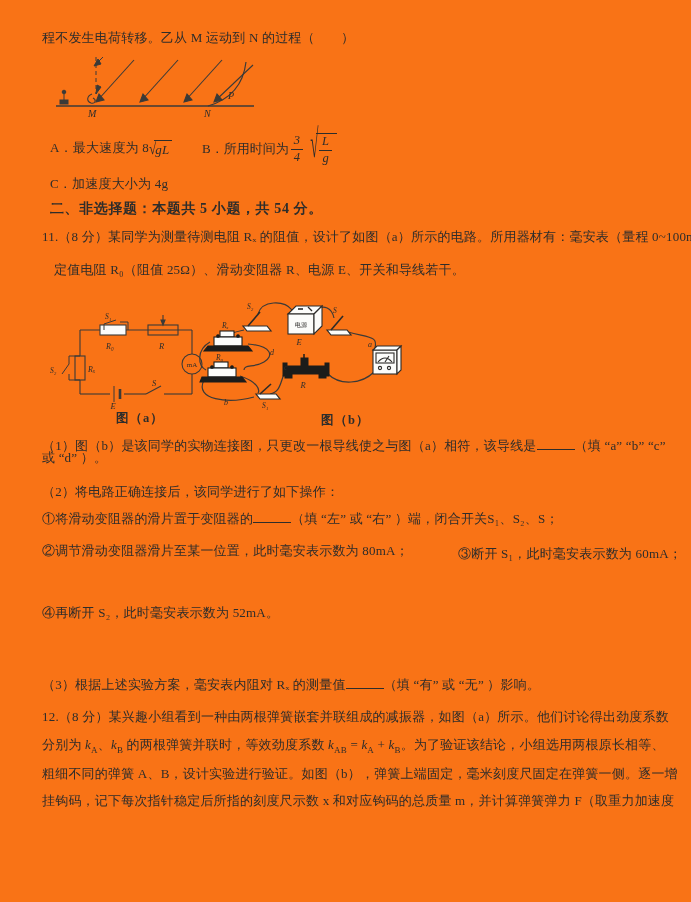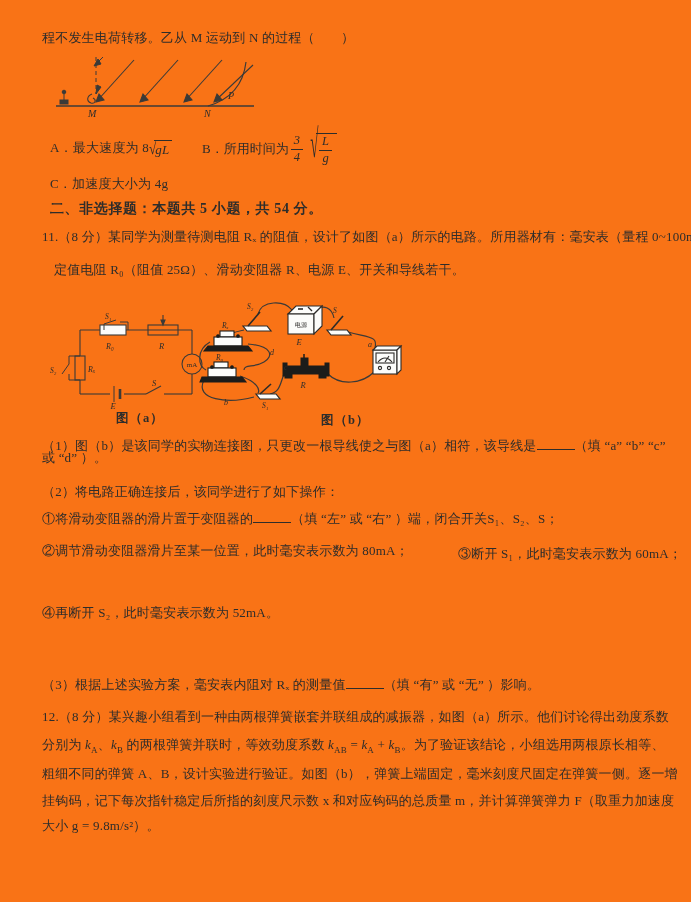--- a/index.html
+++ b/index.html
@@ -272,17 +272,14 @@
   </div>
   <div class="t" style="top:737px;">
     <span>分别为 </span><i>k</i><sub>A</sub><span>、</span><i>k</i><sub>B</sub><span> 的两根弹簧并联时，等效劲度系数 </span><i>k</i><sub>AB</sub><span> = </span><i>k</i><sub>A</sub><span> + </span><i>k</i><sub>B</sub><span>。为了验证该结论，小组选用两根原长相等、</span>
   </div>
   <div class="t" style="top:766px;">
     <span>粗细不同的弹簧 A、B，设计实验进行验证。如图（b），弹簧上端固定，毫米刻度尺固定在弹簧一侧。逐一增</span>
   </div>
   <div class="t" style="top:793px;">
     <span>挂钩码，记下每次指针稳定后所指的刻度尺示数 x 和对应钩码的总质量 m，并计算弹簧弹力 F（取重力加速度</span>
   </div>
-  <div class="t" style="top:818px;">
-    <span>大小 g = 9.8m/s²）。</span>
-  </div>
 
 </div>
 
 </body></html>

